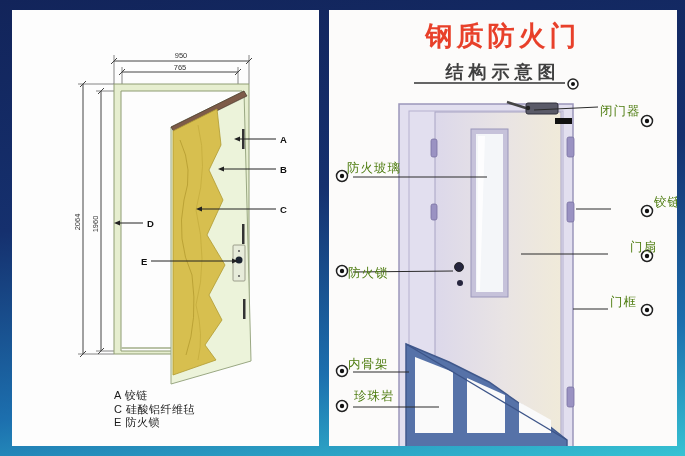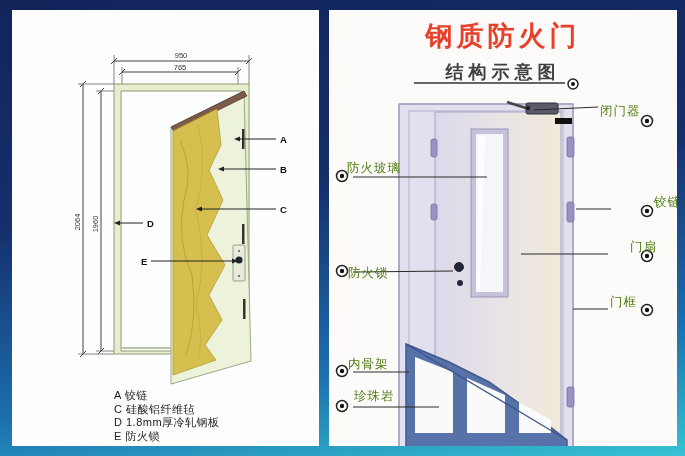--- a/index.html
+++ b/index.html
@@ -106,21 +106,20 @@
         <text x="268" y="132.5" font-size="9.5" font-weight="bold" fill="#111">A</text>
         <text x="268" y="162.5" font-size="9.5" font-weight="bold" fill="#111">B</text>
         <text x="268" y="202.5" font-size="9.5" font-weight="bold" fill="#111">C</text>
         <text x="135" y="216.5" font-size="9.5" font-weight="bold" fill="#111">D</text>
         <text x="129" y="254.5" font-size="9.5" font-weight="bold" fill="#111">E</text>
       </svg>
 
       <div class="legend">
         <div>A 铰链</div>
         <div>C 硅酸铝纤维毡</div>
-        <div>D 1.8mm厚冷轧钢板</div>
         <div>E 防火锁</div>
       </div>
     </div>
 
     <div class="panel right">
       <div class="r-title">钢质防火门</div>
       <div class="r-sub">结构示意图</div>
 
       <svg width="329" height="436" viewBox="0 0 329 436">
 

